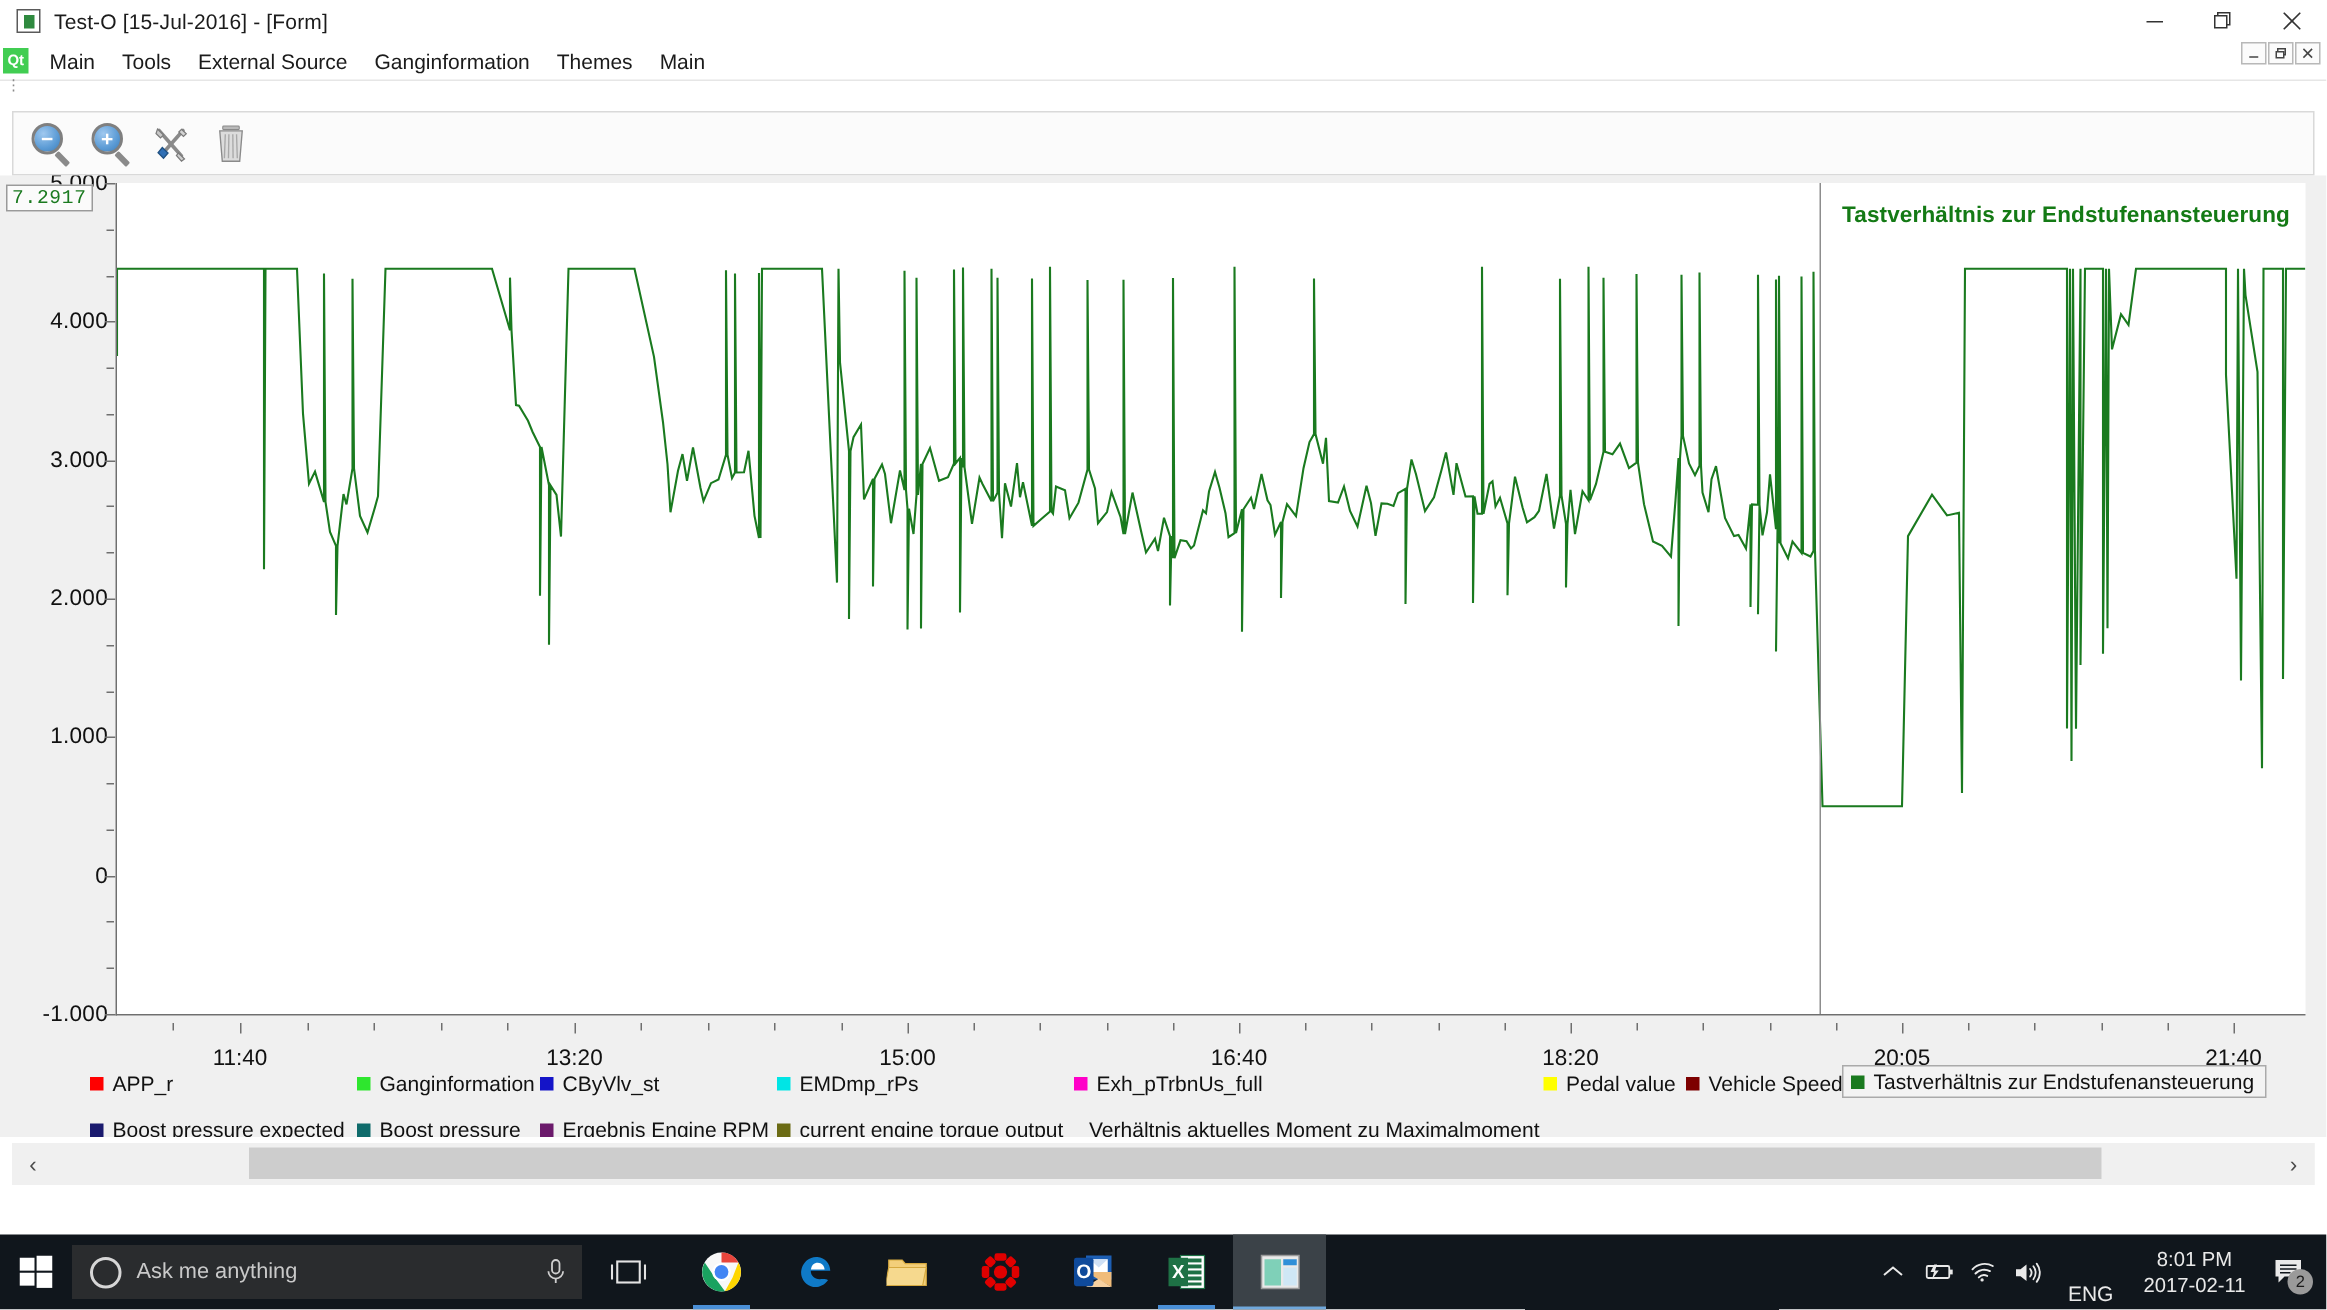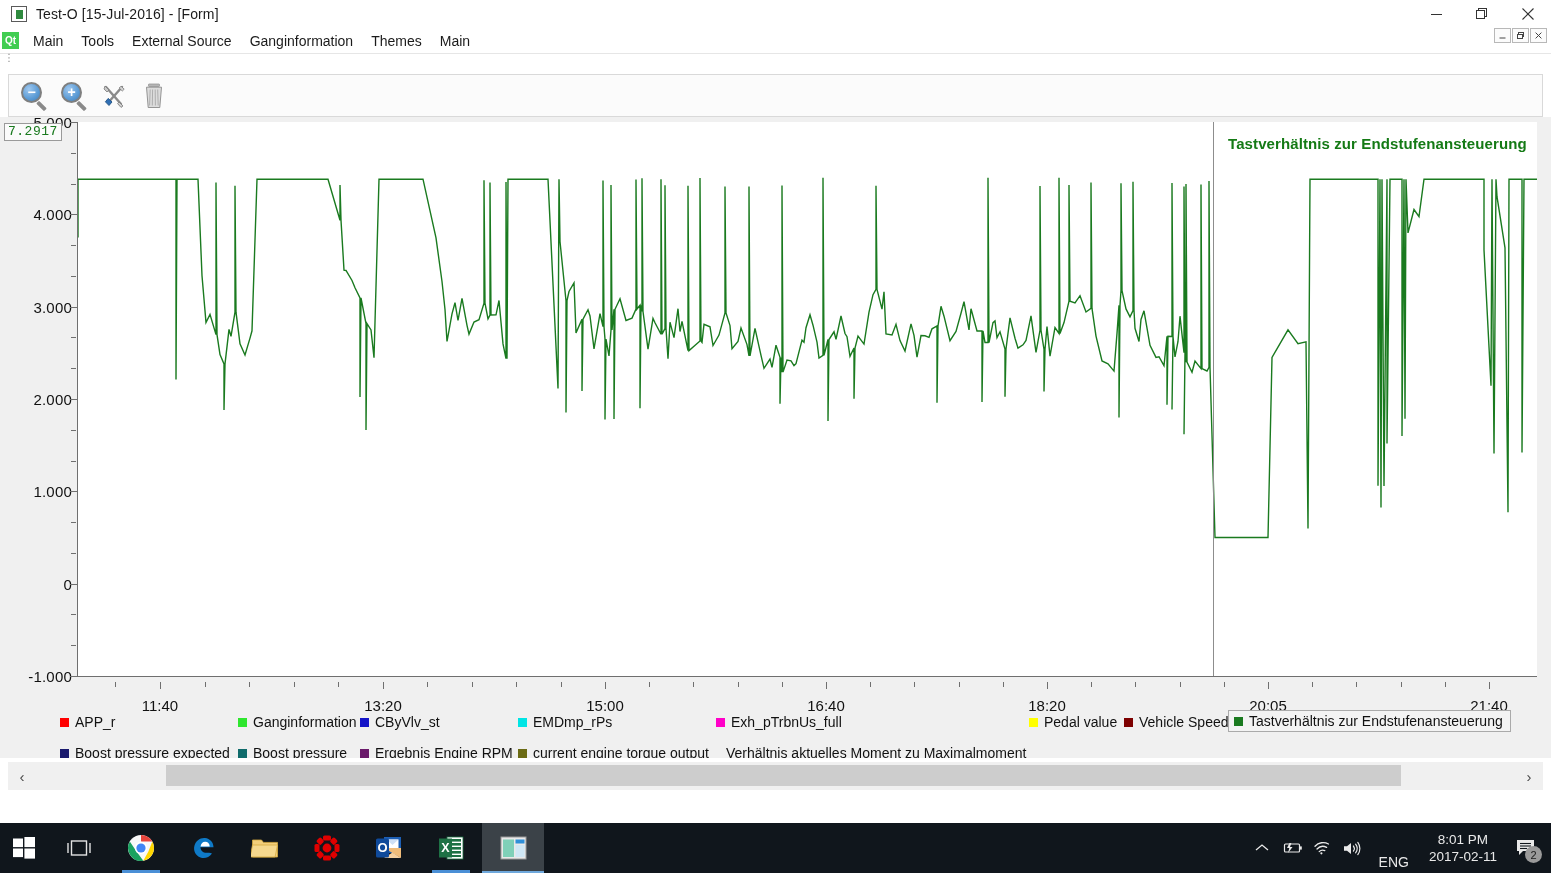--- a/index.html
+++ b/index.html
@@ -444,20 +444,29 @@
 
   <div class="taskbar">
     <div class="start-btn">
       <svg width="22" height="22" viewBox="0 0 22 22">
         <rect x="0" y="1.5" width="10" height="8.6" fill="#fff"></rect>
         <rect x="11.4" y="0" width="10.6" height="10.1" fill="#fff"></rect>
         <rect x="0" y="11.5" width="10" height="8.6" fill="#fff"></rect>
         <rect x="11.4" y="11.5" width="10.6" height="10.1" fill="#fff"></rect>
       </svg>
     </div>
+    <div class="cortana">
+      <div class="cortana-ring"></div>
+      <div class="cortana-text">Ask me anything</div>
+      <svg width="15" height="20" viewBox="0 0 15 20">
+        <rect x="5" y="2" width="5" height="9" rx="2.5" fill="none" stroke="#cfcfcf" stroke-width="1.2"></rect>
+        <path d="M2.6 9.5 a4.9 4.9 0 0 0 9.8 0" fill="none" stroke="#cfcfcf" stroke-width="1.2"></path>
+        <line x1="7.5" y1="14.4" x2="7.5" y2="17.4" stroke="#cfcfcf" stroke-width="1.2"></line>
+      </svg>
+    </div>
     <div class="tb-app">
       <svg width="24" height="19" viewBox="0 0 24 19">
         <rect x="4.5" y="2" width="15" height="14" fill="none" stroke="#e3e3e3" stroke-width="1.4"></rect>
         <line x1="1" y1="4" x2="1" y2="14" stroke="#e3e3e3" stroke-width="1.4"></line>
         <line x1="23" y1="4" x2="23" y2="14" stroke="#e3e3e3" stroke-width="1.4"></line>
       </svg>
     </div>
 
     <div class="tb-app">
       <svg width="28" height="28" viewBox="0 0 28 28">

